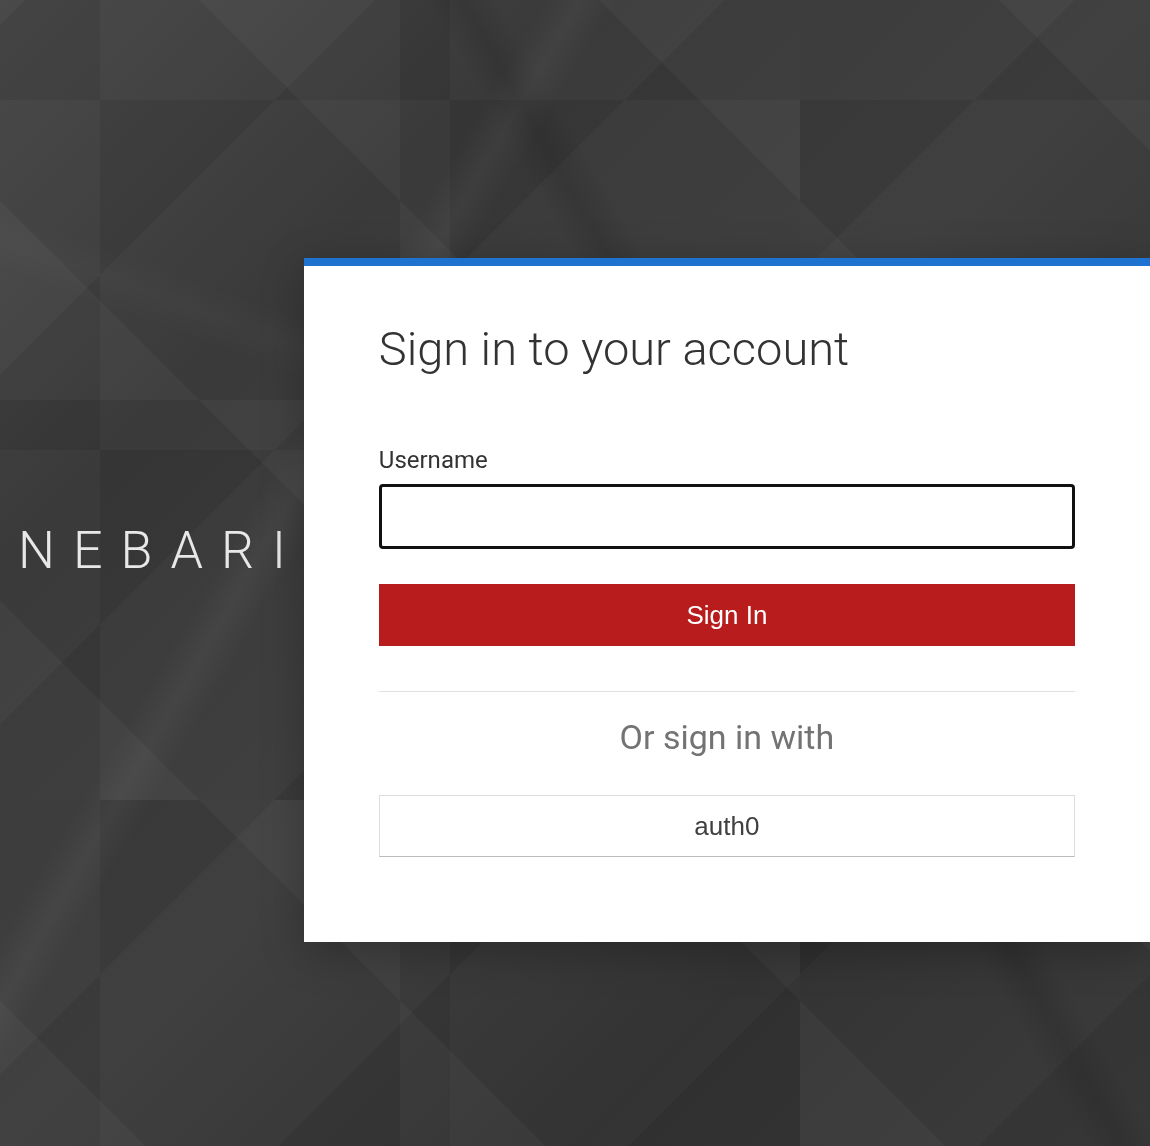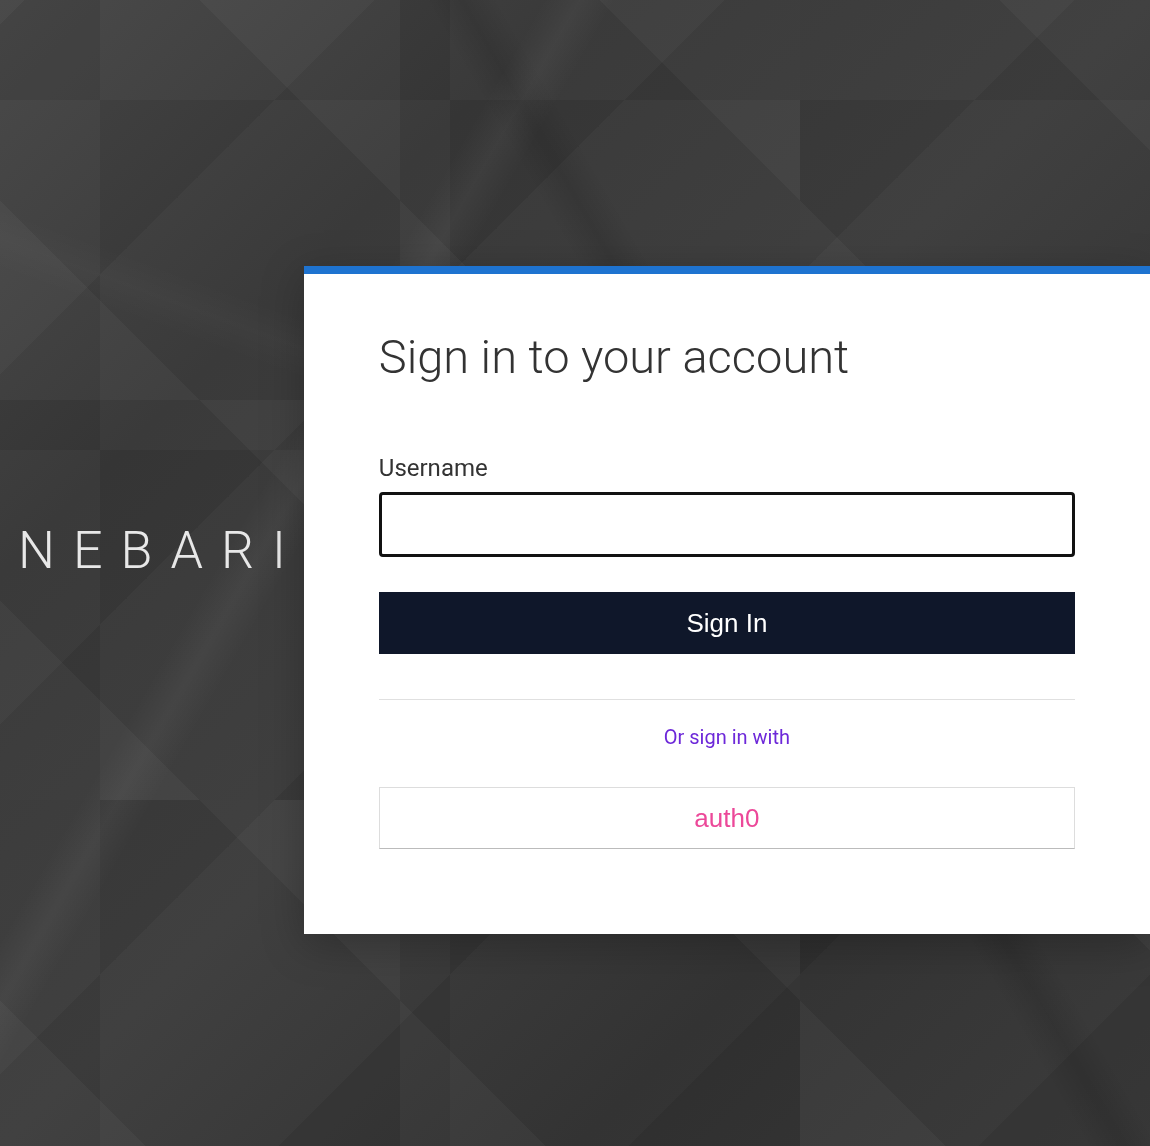--- a/index.html
+++ b/index.html
@@ -114,47 +114,47 @@
       border: 1px solid #ddd;
       border-top: 1px solid #e8e8e8;
       border-left: 1px solid #eee;
       border-right: 1px solid #eee;
       border-bottom: 1px solid #bbb;
     }
     
     .signin-button {
       width: 100%;
       height: 62px;
-      background: #0f172a;
+      background: #b91c1c;
       color: #fff;
       border: none;
       font-size: 26px;
       font-weight: 400;
       cursor: pointer;
       margin-top: 35px;
     }
     
     .divider {
       border-top: 1px solid #e0e0e0;
       margin-top: 45px;
       padding-top: 25px;
       text-align: center;
     }
     
     .divider-text {
-      font-size: 20px;
-      color: #6d28d9;
+      font-size: 34px;
+      color: #737373;
       font-weight: 400;
     }
     
     .social-button {
       width: 100%;
       height: 62px;
       background: #fff;
-      color: #ec4899;
+      color: #404040;
       border: 1px solid #ddd;
       border-bottom: 1px solid #bbb;
       font-size: 26px;
       font-weight: 400;
       cursor: pointer;
       margin-top: 38px;
     }
   </style>
 </head>
 <body>

